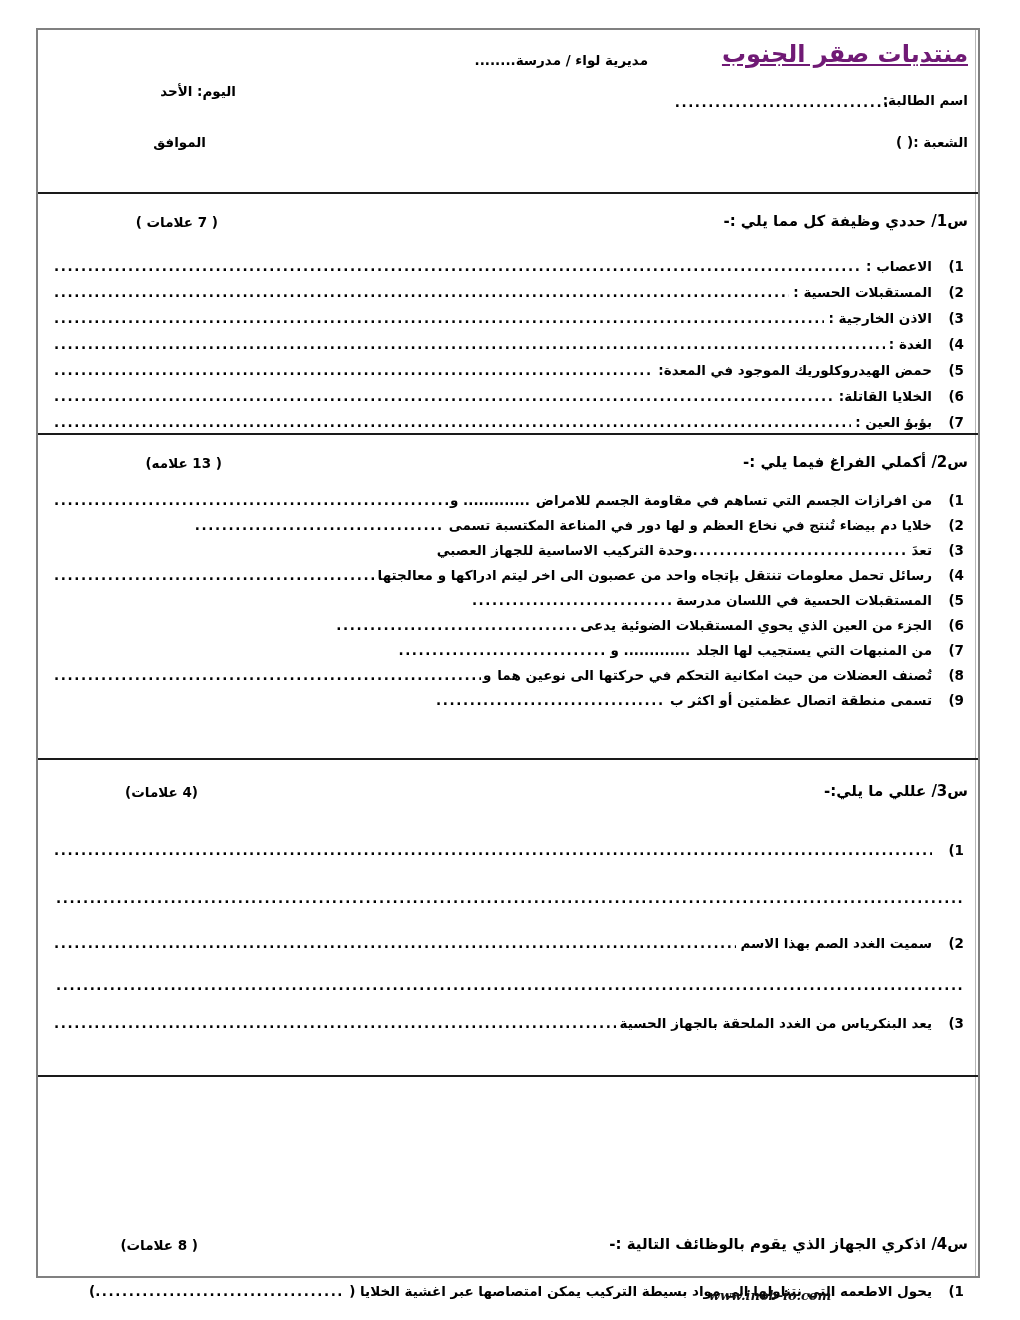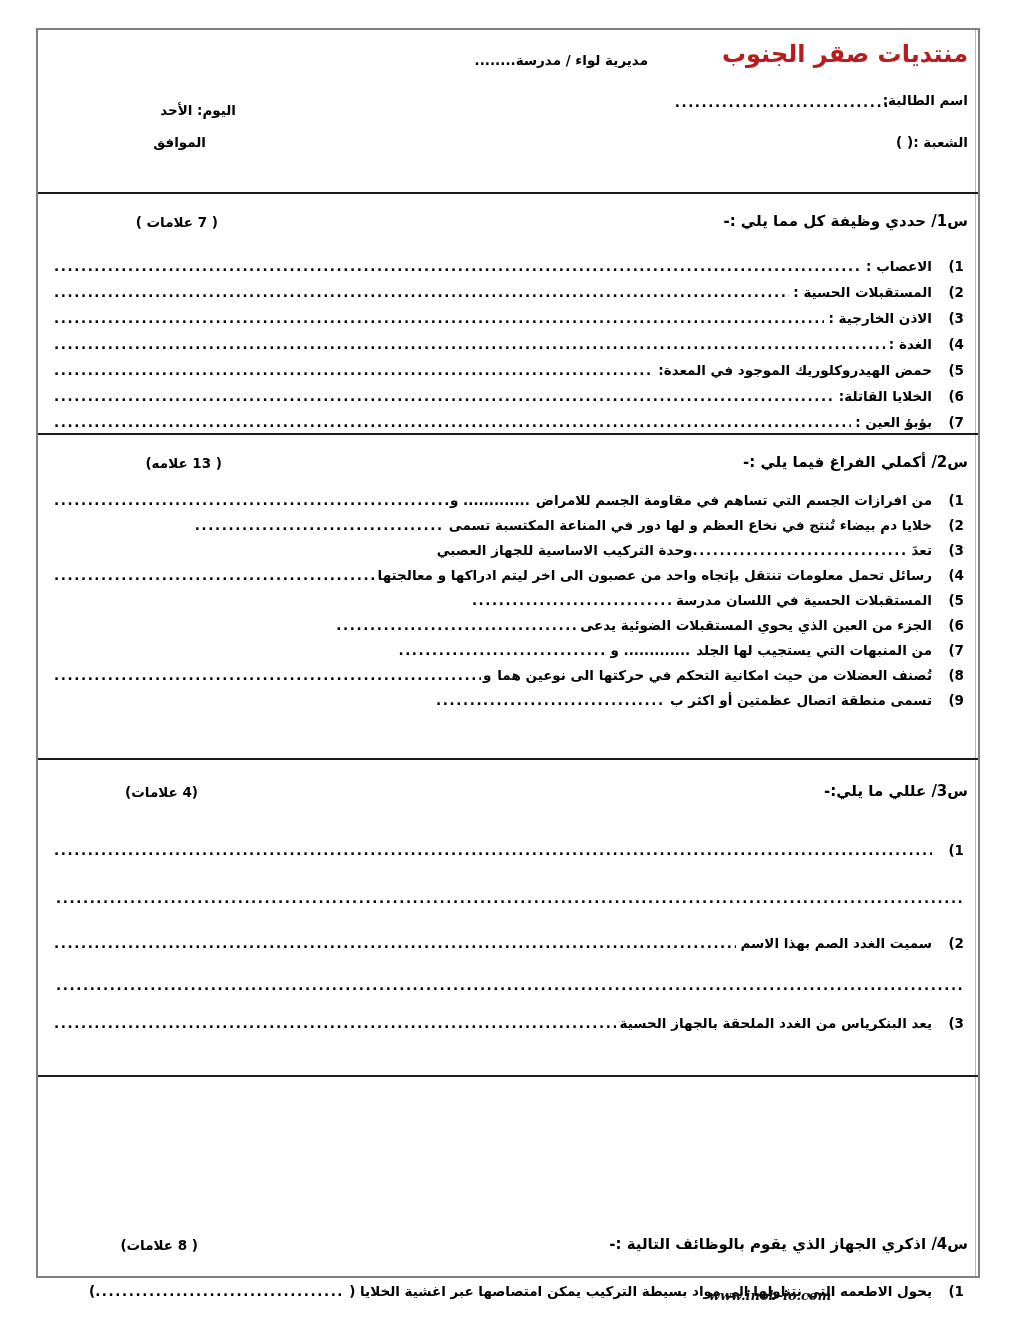--- a/index.html
+++ b/index.html
@@ -162,29 +162,29 @@
     color: #111111;
   }
   #footer-watermark span { display: inline-block; transform: translateX(300px); }
 </style>
 </head>
 <body>
 
 <div id="page-frame">
 
   <div class="section" style="top:0;height:172px;">
-    <div class="hdr-logo" style="color: #b91c1c;">منتديات صقر الجنوب</div>
+    <div class="hdr-logo" style="color: #701a75; text-decoration: underline;">منتديات صقر الجنوب</div>
 
     <div class="hdr-cell" style="right:330px;top:22px;">مديرية لواء  / مدرسة........</div>
 
     <div class="hdr-cell" style="right:10px;top:62px;">اسم الطالبة:</div>
     <div class="hdr-cell" style="right:88px;top:64px;letter-spacing:1.6px;">................................</div>
 
 
-    <div class="hdr-cell" style="right:742px;top:72px;">اليوم: الأحد</div>
+    <div class="hdr-cell" style="right:742px;top:53px;">اليوم: الأحد</div>
 
     <div class="hdr-cell" style="right:10px;top:104px;">الشعبة :(    )</div>
 
     <div class="hdr-cell" style="right:772px;top:104px;">الموافق</div>
   </div>
   <div class="rule" style="top:162px;"></div>
 
   <div class="section" style="top:162px;height:234px;">
     <div class="q-head" style="right:10px;top:20px;">س1/ حددي وظيفة كل مما يلي :-</div>
     <div class="q-marks" style="right:760px;top:22px;">( 7 علامات )</div>

